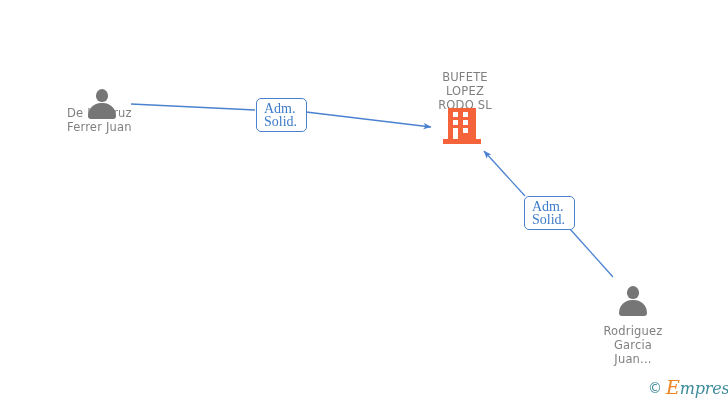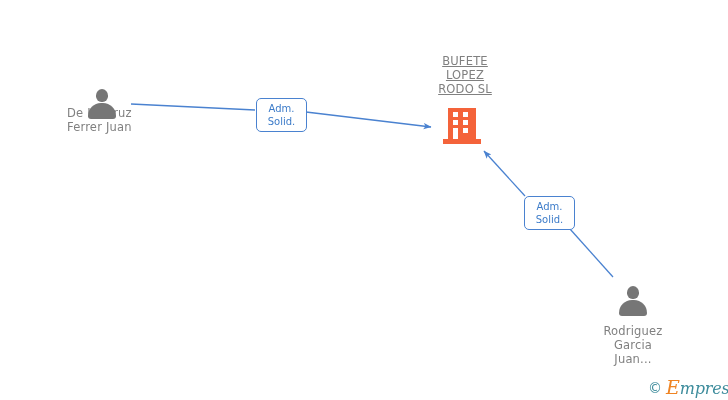--- a/index.html
+++ b/index.html
@@ -101,25 +101,26 @@
   }
 
   
   .chip {
     position: absolute;
     box-sizing: border-box;
     background: #ffffff;
     border: 1.3px solid #4a82d0;
     border-radius: 5px;
     color: #3d7cc9;
-    font-size: 10px;
+    font-size: 14px;
     line-height: 13px;
-    text-align: center;
+    text-align: left;
     padding: 3px 7px;
     white-space: pre-line;
+    font-family: Liberation Serif, serif;
   }
 
   
   #watermark {
     position: absolute;
     display: flex;
     align-items: center;
     gap: 4px;
     user-select: none;
   }
@@ -169,21 +170,21 @@
 Ferrer Juan</div>
 
   <div class="avatar" style="left:87px; top:89px;">
     <div class="head"></div>
     <div class="body"></div>
   </div>
 
   <div class="chip" style="left:256px; top:98px; width:51px;">Adm.
 Solid.</div>
 
-  <div class="node-label center" style="left:405px; top:54px; width:120px;text-decoration:underline;">BUFETE
+  <div class="node-label center" style="left:405px; top:70px; width:120px;">BUFETE
 LOPEZ
 RODO SL</div>
 
   <div class="building" style="left:443px; top:108px;">
     <div class="tower"></div>
     <div class="win" style="left:10px; top:4px;"></div>
     <div class="win" style="left:20px; top:4px;"></div>
     <div class="win" style="left:10px; top:12px;"></div>
     <div class="win" style="left:20px; top:12px;"></div>
     <div class="win" style="left:20px; top:20px;"></div>

